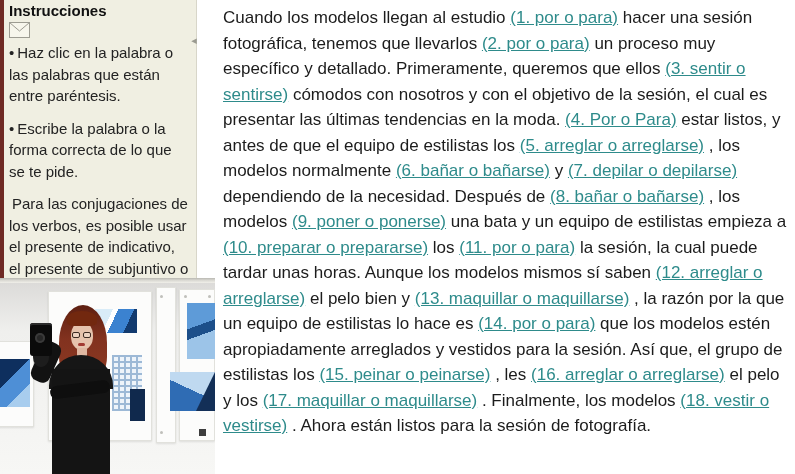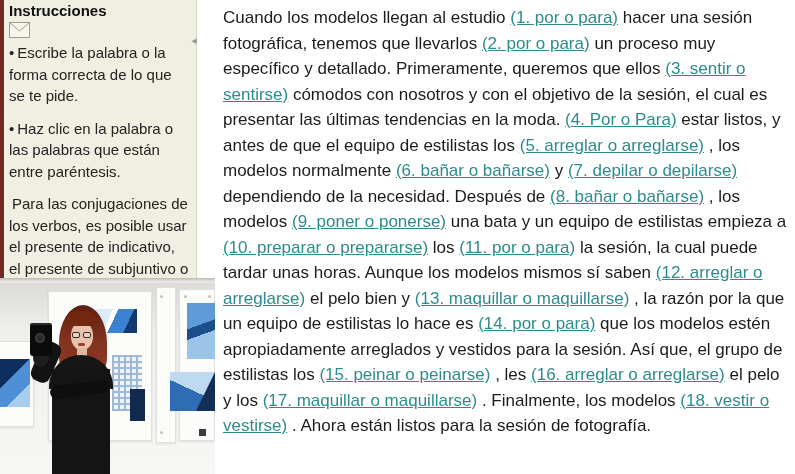--- a/index.html
+++ b/index.html
@@ -86,22 +86,22 @@
   <div class="accent-strip"></div>
 
   <aside class="sidebar">
     <h2>Instrucciones</h2>
     <div class="envelope">
       <svg width="21" height="16" viewBox="0 0 21 16">
         <rect x="0.5" y="0.5" width="20" height="15" fill="#f7f6ec" stroke="#9d9c92"></rect>
         <polyline points="0.5,0.5 10.5,9 20.5,0.5" fill="none" stroke="#9d9c92"></polyline>
       </svg>
     </div>
+    <p class="instr"><span class="bullet">•</span><span>Haz clic en la palabra o las palabras que están entre paréntesis.</span></p>
     <p class="instr"><span class="bullet">•</span><span>Escribe la palabra o la forma correcta de lo que se te pide.</span></p>
-    <p class="instr"><span class="bullet">•</span><span>Haz clic en la palabra o las palabras que están entre paréntesis.</span></p>
     <p class="instr"><span class="bullet"></span><span>Para las conjugaciones de los verbos, es posible usar el presente de indicativo, el presente de subjuntivo o el infinitivo.</span></p>
   </aside>
 
   <div class="grip">◂</div>
 
   <div class="h-divider"></div>
 
   <div class="photo">
 
     <div class="frame" style="left:-18px;top:58px;width:52px;height:86px;"></div>

